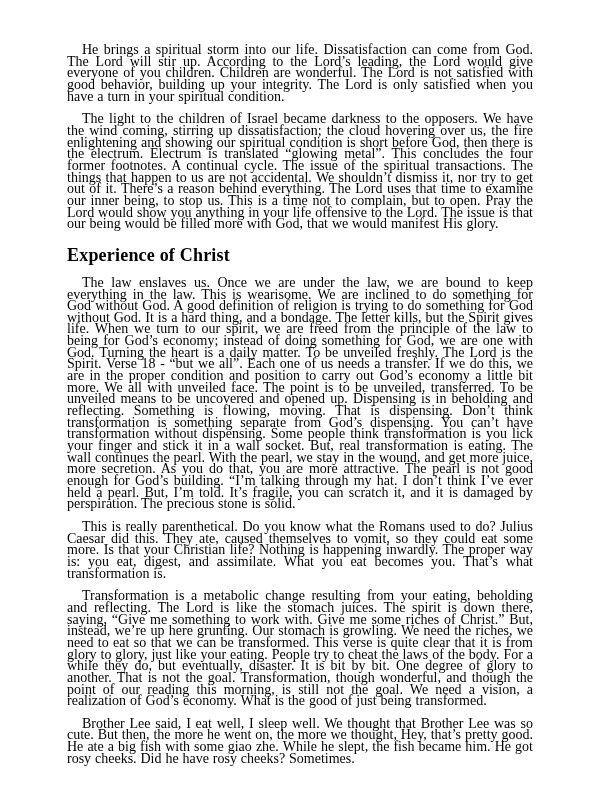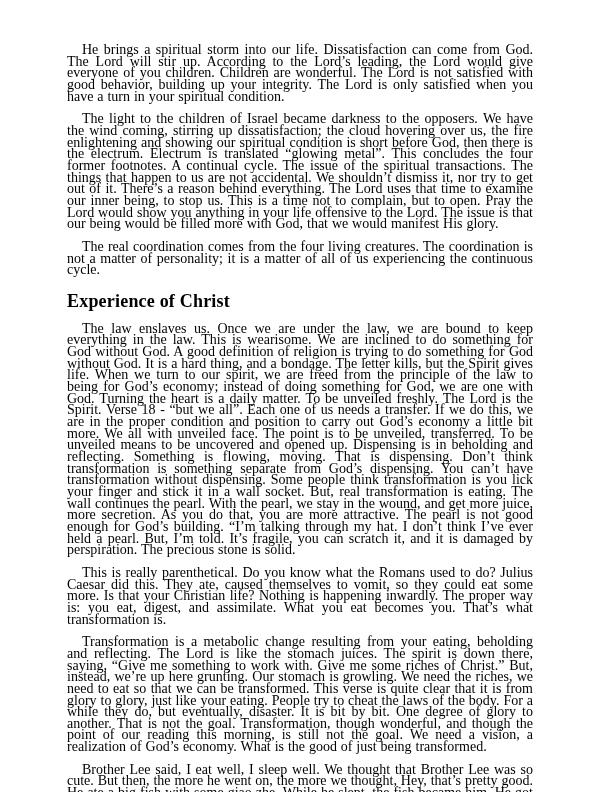--- a/index.html
+++ b/index.html
@@ -53,21 +53,20 @@
 </style>
 </head>
 <body>
 
 <div class="page">
 
 
   <div class="body-text">
     <p>He brings a spiritual storm into our life. Dissatisfaction can come from God. The Lord will stir up. According to the Lord’s leading, the Lord would give everyone of you children. Children are wonderful. The Lord is not satisfied with good behavior, building up your integrity. The Lord is only satisfied when you have a turn in your spiritual condition.</p>
     <p>The light to the children of Israel became darkness to the opposers. We have the wind coming, stirring up dissatisfaction; the cloud hovering over us, the fire enlightening and showing our spiritual condition is short before God, then there is the electrum. Electrum is translated “glowing metal”. This concludes the four former footnotes. A continual cycle. The issue of the spiritual transactions. The things that happen to us are not accidental. We shouldn’t dismiss it, nor try to get out of it. There’s a reason behind everything. The Lord uses that time to examine our inner being, to stop us. This is a time not to complain, but to open. Pray the Lord would show you anything in your life offensive to the Lord. The issue is that our being would be filled more with God, that we would manifest His glory.</p>
-    <p>The real coordination comes from the four living creatures. The coordination is not a matter of personality; it is a matter of all of us experiencing the continuous cycle.</p>
 
     <h1 class="section-heading">Experience of Christ</h1>
 
     <p>The law enslaves us. Once we are under the law, we are bound to keep everything in the law. This is wearisome. We are inclined to do something for God without God. A good definition of religion is trying to do something for God without God. It is a hard thing, and a bondage. The letter kills, but the Spirit gives life. When we turn to our spirit, we are freed from the principle of the law to being for God’s economy; instead of doing something for God, we are one with God. Turning the heart is a daily matter. To be unveiled freshly. The Lord is the Spirit. Verse 18 - “but we all”. Each one of us needs a transfer. If we do this, we are in the proper condition and position to carry out God’s economy a little bit more. We all with unveiled face. The point is to be unveiled, transferred. To be unveiled means to be uncovered and opened up. Dispensing is in beholding and reflecting. Something is flowing, moving. That is dispensing. Don’t think transformation is something separate from God’s dispensing. You can’t have transformation without dispensing. Some people think transformation is you lick your finger and stick it in a wall socket. But, real transformation is eating. The wall continues the pearl. With the pearl, we stay in the wound, and get more juice, more secretion. As you do that, you are more attractive. The pearl is not good enough for God’s building. “I’m talking through my hat. I don’t think I’ve ever held a pearl. But, I’m told. It’s fragile, you can scratch it, and it is damaged by perspiration. The precious stone is solid.</p>
     <p>This is really parenthetical. Do you know what the Romans used to do? Julius Caesar did this. They ate, caused themselves to vomit, so they could eat some more. Is that your Christian life? Nothing is happening inwardly. The proper way is: you eat, digest, and assimilate. What you eat becomes you. That’s what transformation is.</p>
     <p>Transformation is a metabolic change resulting from your eating, beholding and reflecting. The Lord is like the stomach juices. The spirit is down there, saying, “Give me something to work with. Give me some riches of Christ.” But, instead, we’re up here grunting. Our stomach is growling. We need the riches, we need to eat so that we can be transformed. This verse is quite clear that it is from glory to glory, just like your eating. People try to cheat the laws of the body. For a while they do, but eventually, disaster. It is bit by bit. One degree of glory to another. That is not the goal. Transformation, though wonderful, and though the point of our reading this morning, is still not the goal. We need a vision, a realization of God’s economy. What is the good of just being transformed.</p>
     <p>Brother Lee said, I eat well, I sleep well. We thought that Brother Lee was so cute. But then, the more he went on, the more we thought, Hey, that’s pretty good. He ate a big fish with some giao zhe. While he slept, the fish became him. He got rosy cheeks. Did he have rosy cheeks? Sometimes.</p>
   </div>
 
 </div>

